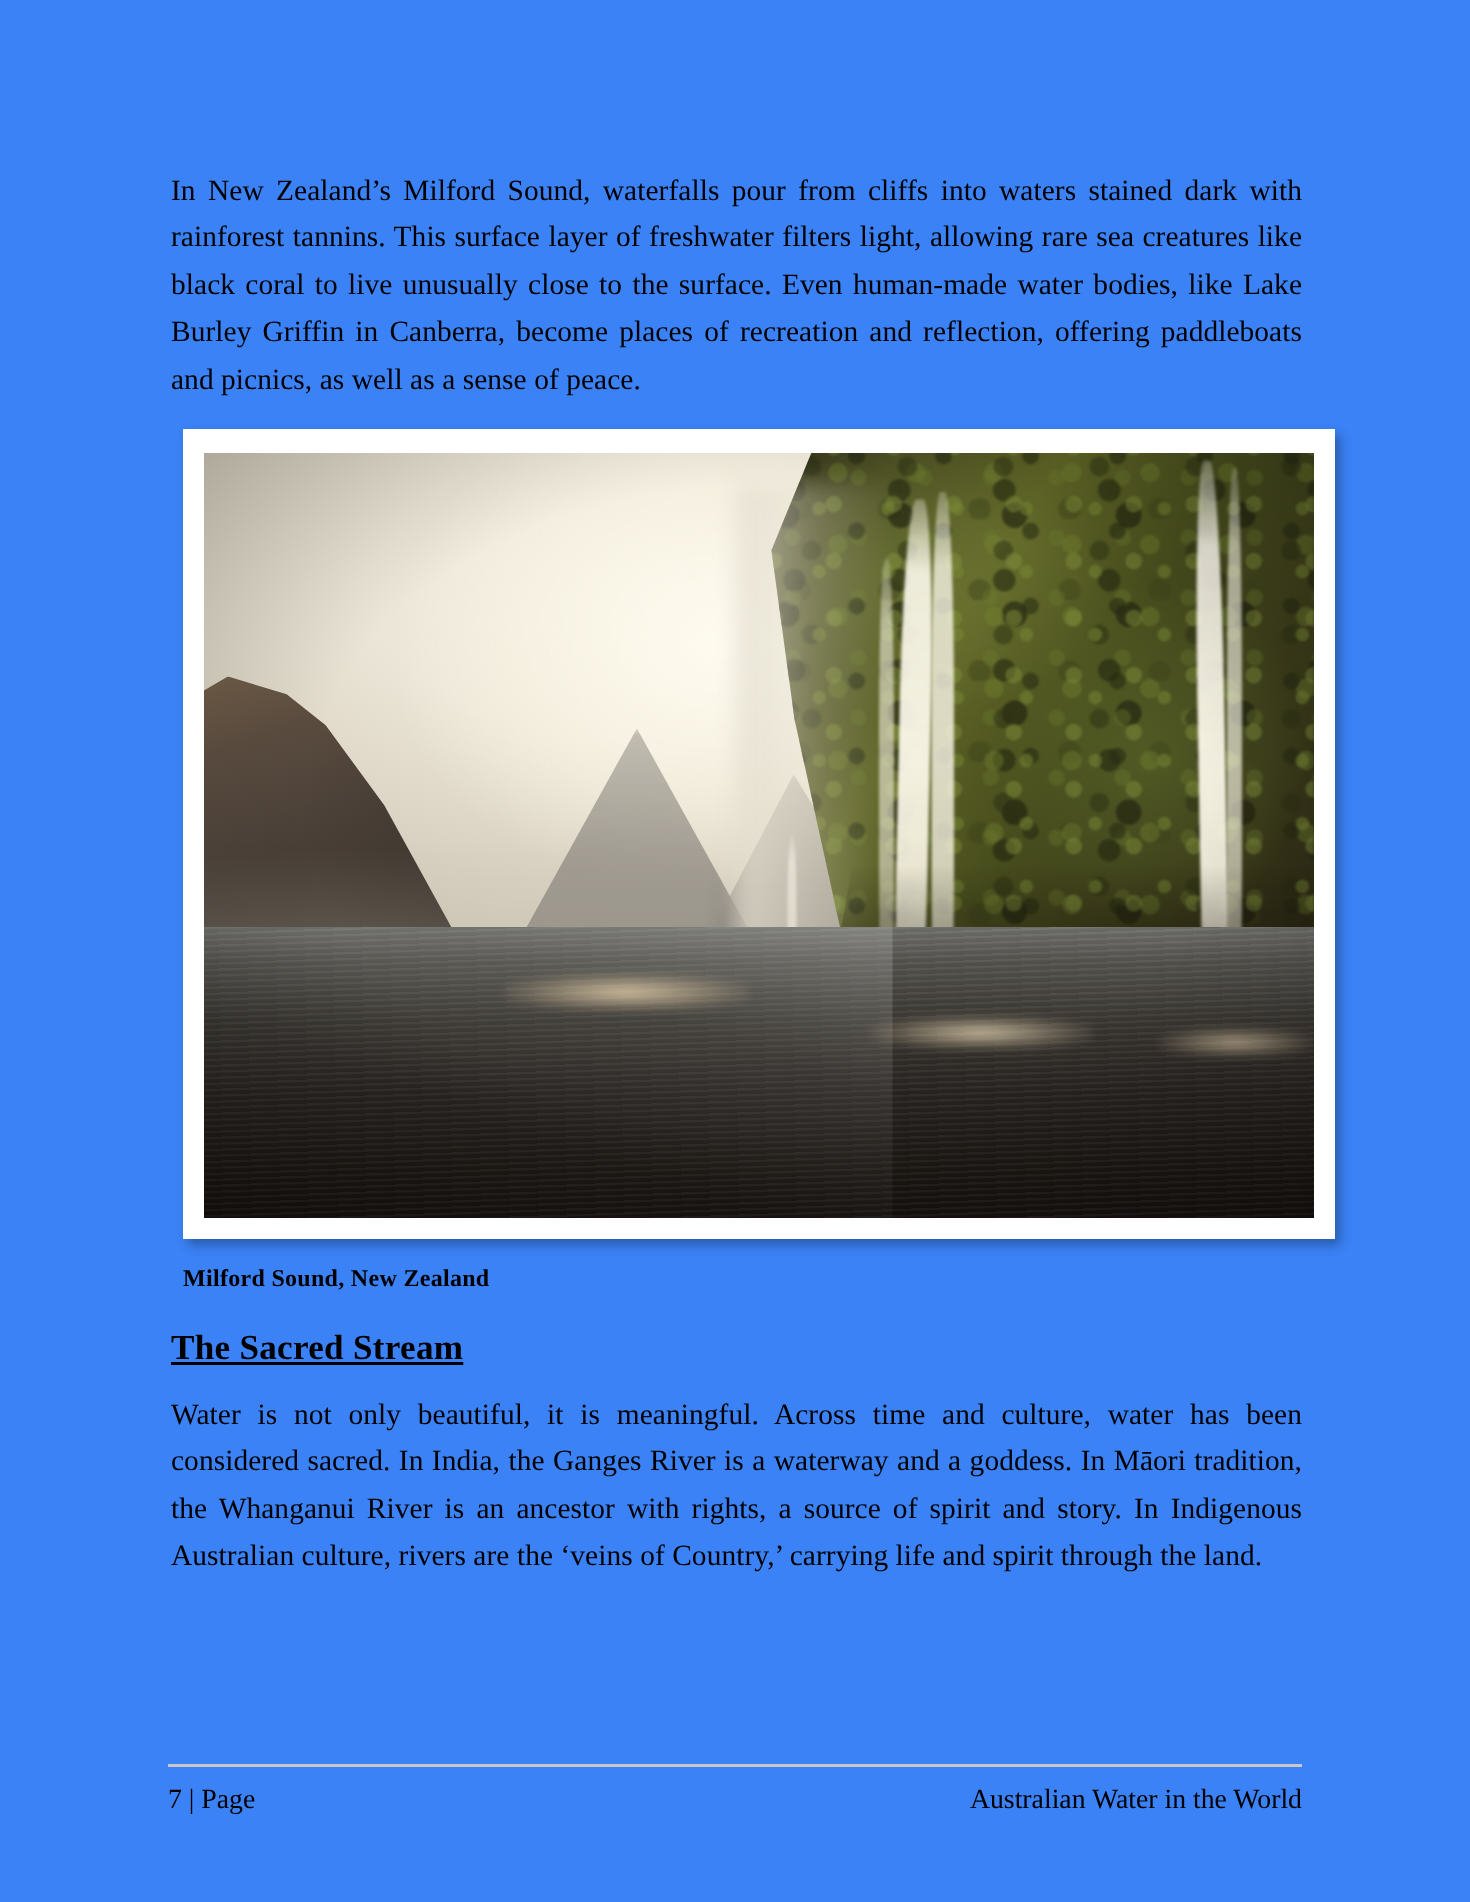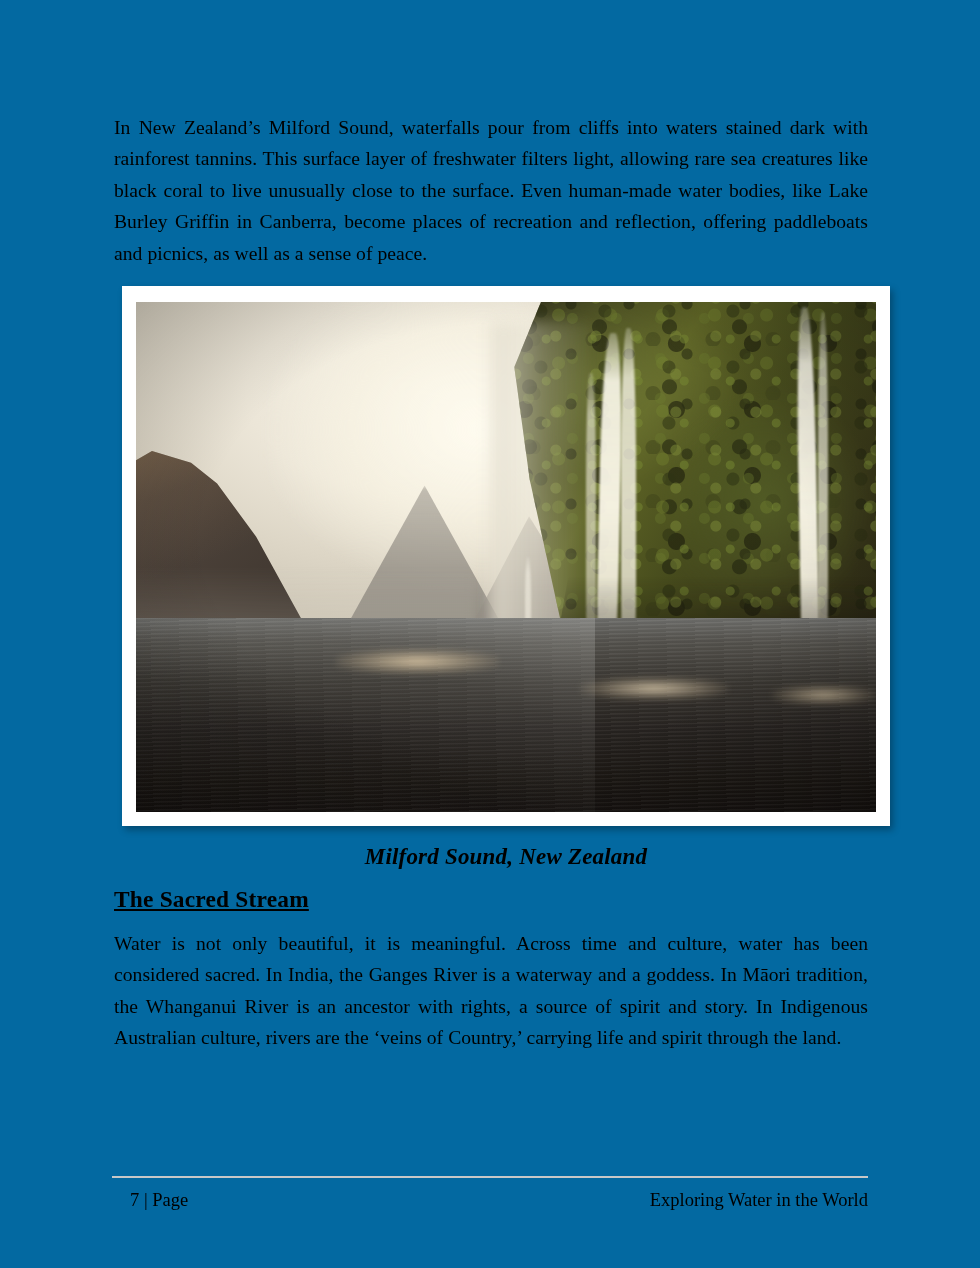--- a/index.html
+++ b/index.html
@@ -11,21 +11,21 @@
     width: 980px;
     height: 1268px;
     position: relative;
     font-family: "Liberation Serif", "DejaVu Serif", serif;
     color: #000000;
     overflow: hidden;
   }
   .page {
     position: absolute;
     inset: 0;
-    background: #0369a1;
+    background: #3b82f6;
   }
   .content {
     position: absolute;
     left: 114px;
     top: 112px;
     width: 754px;
   }
   p.body-text {
     margin: 0 0 18px 0;
     font-size: 19.6px;
@@ -242,24 +242,22 @@
   .vignette {
     position: absolute; inset: 0;
     background: radial-gradient(ellipse 78% 80% at 50% 46%, rgba(0,0,0,0) 52%, rgba(0,0,0,0.20) 86%, rgba(0,0,0,0.34) 100%);
   }
 
   .caption {
     position: absolute;
     left: 0;
     top: 558px;
     width: 768px;
-    text-align: center;
-    font-size: 23px;
+    font-size: 16px;
     font-weight: bold;
-    font-style: italic;
     letter-spacing: 0.2px;
   }
 
   
   .lower {
     position: absolute;
     left: 114px;
     top: 884px;
     width: 754px;
   }
@@ -284,21 +282,20 @@
     height: 2px;
     background: #c8c8c8;
   }
   .footer-row {
     display: flex;
     justify-content: space-between;
     align-items: baseline;
     margin-top: 9px;
     font-size: 18.5px;
     line-height: 26px;
-    margin-left: 18px;
   }
 </style>
 </head>
 <body>
 
 <div class="page">
 
   <div class="content">
     <p class="body-text">In New Zealand’s Milford Sound, waterfalls pour from cliffs into waters stained dark with rainforest tannins. This surface layer of freshwater filters light, allowing rare sea creatures like black coral to live unusually close to the surface. Even human-made water bodies, like Lake Burley Griffin in Canberra, become places of recreation and reflection, offering paddleboats and picnics, as well as a sense of peace.</p>
   </div>
@@ -340,17 +337,17 @@
 
   <div class="lower">
     <h2 class="section-heading">The Sacred Stream</h2>
     <p class="body-text">Water is not only beautiful, it is meaningful. Across time and culture, water has been considered sacred. In India, the Ganges River is a waterway and a goddess. In Māori tradition, the Whanganui River is an ancestor with rights, a source of spirit and story. In Indigenous Australian culture, rivers are the ‘veins of Country,’ carrying life and spirit through the land.</p>
   </div>
 
   <div class="footer">
     <div class="footer-rule"></div>
     <div class="footer-row">
       <span>7 | Page</span>
-      <span>Exploring Water in the World</span>
+      <span>Australian Water in the World</span>
     </div>
   </div>
 
 </div>
 
 </body></html>

